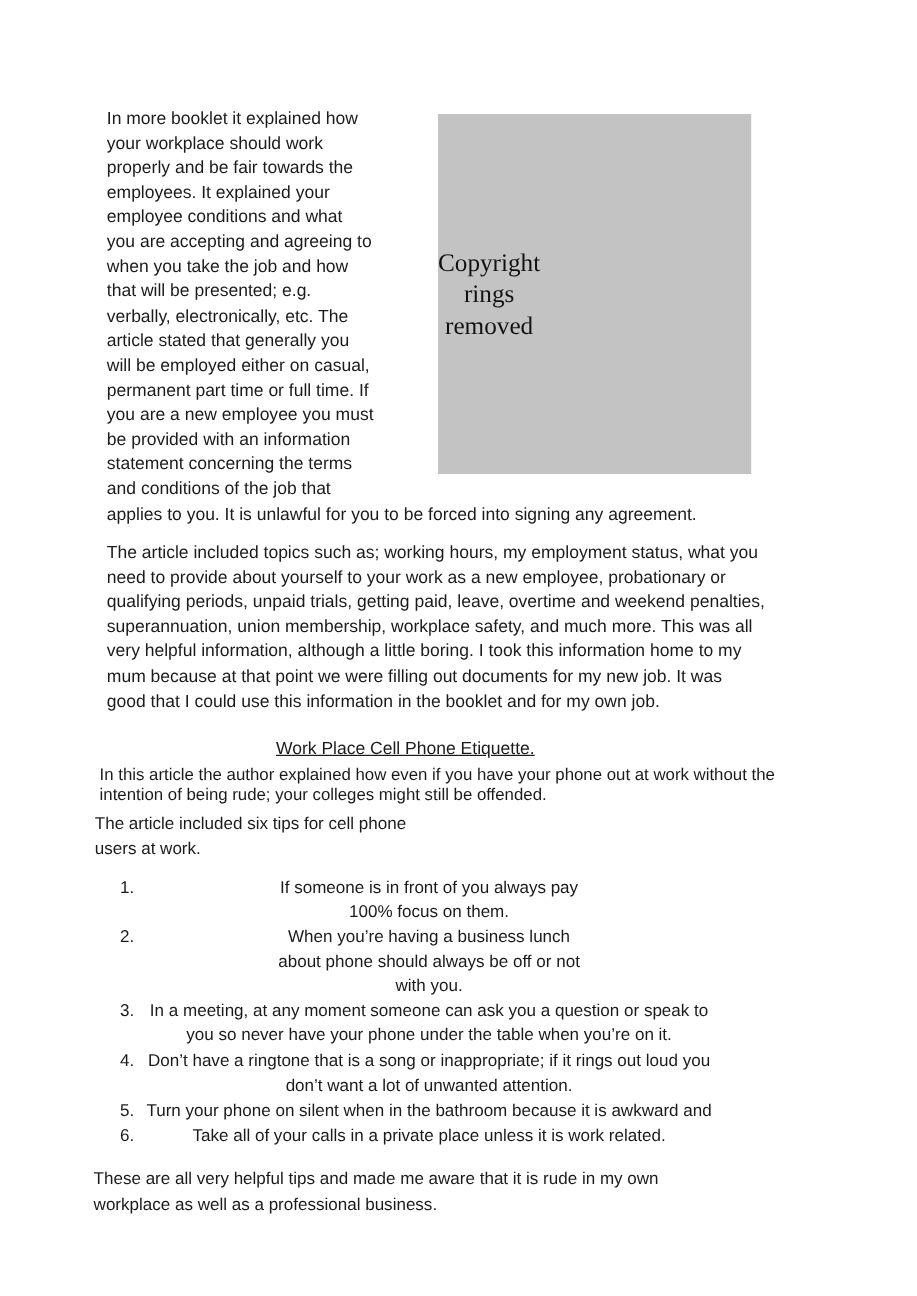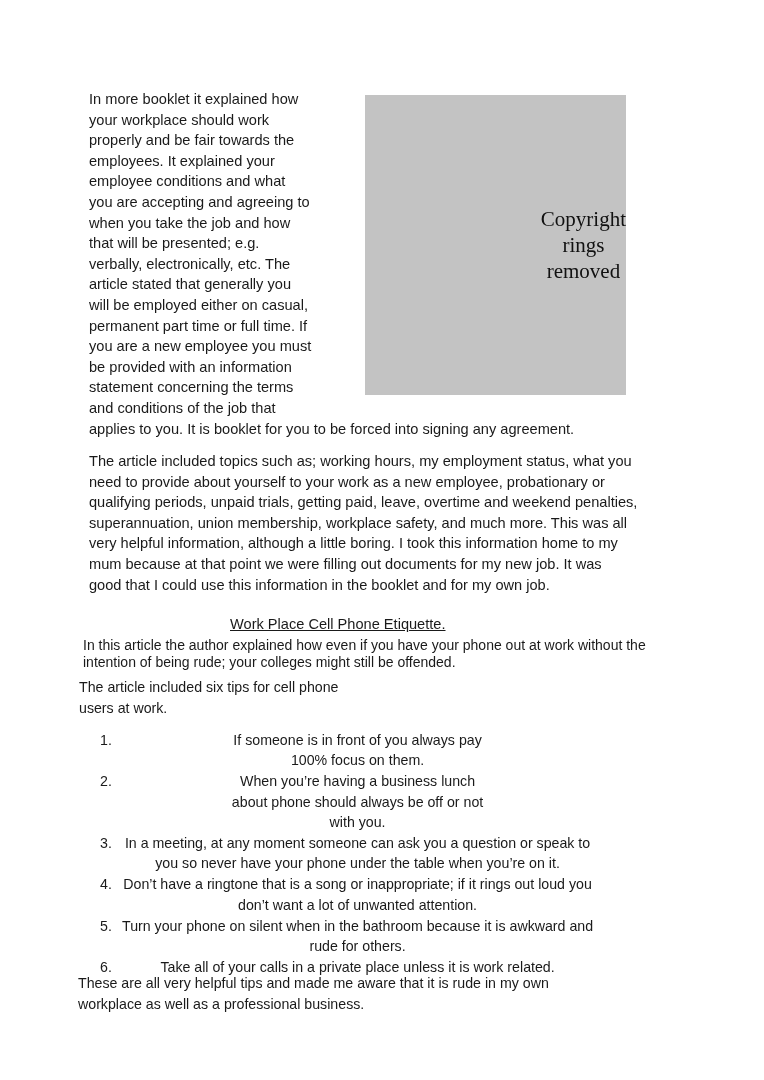--- a/index.html
+++ b/index.html
@@ -4,21 +4,21 @@
   <style>
     html, body { margin: 0; padding: 0; background: #ffffff; }
     body {
       width: 764px; height: 1080px; position: relative; overflow: hidden;
       font-family: "Liberation Sans", sans-serif; color: #1a1a1a;
     }
     .page { position: absolute; left: 0; top: 0; width: 764px; height: 1080px; }
     .img-box {
       position: absolute; left: 365px; top: 95px; width: 261px; height: 300px;
       background: #c3c3c3;
-      display: flex; align-items: center; justify-content: flex-end;
+      display: flex; align-items: center; justify-content: flex-start;
     }
     .img-box .cap {
       font-family: "Liberation Serif", serif; font-size: 21px; line-height: 26px;
       text-align: center; color: #111;
     }
     .para-left { position: absolute; left: 89px; top: 89px; width: 270px; font-size: 14.6px; line-height: 20.6px; }
     .para-left .l { display: block; white-space: nowrap; }
     .para2 { position: absolute; left: 89px; top: 451px; font-size: 14.6px; line-height: 20.6px; }
     .para2 .l { display: block; white-space: nowrap; }
     .heading {
@@ -59,21 +59,21 @@
     <span class="l">when you take the job and how</span>
     <span class="l">that will be presented; e.g.</span>
     <span class="l">verbally, electronically, etc. The</span>
     <span class="l">article stated that generally you</span>
     <span class="l">will be employed either on casual,</span>
     <span class="l">permanent part time or full time. If</span>
     <span class="l">you are a new employee you must</span>
     <span class="l">be provided with an information</span>
     <span class="l">statement concerning the terms</span>
     <span class="l">and conditions of the job that</span>
-    <span class="l">applies to you. It is booklet for you to be forced into signing any agreement.</span>
+    <span class="l">applies to you. It is unlawful for you to be forced into signing any agreement.</span>
   </div>
 
   <div class="para2">
     <span class="l">The article included topics such as; working hours, my employment status, what you</span>
     <span class="l">need to provide about yourself to your work as a new employee, probationary or</span>
     <span class="l">qualifying periods, unpaid trials, getting paid, leave, overtime and weekend penalties,</span>
     <span class="l">superannuation, union membership, workplace safety, and much more. This was all</span>
     <span class="l">very helpful information, although a little boring. I took this information home to my</span>
     <span class="l">mum because at that point we were filling out documents for my new job. It was</span>
     <span class="l">good that I could use this information in the booklet and for my own job.</span>
@@ -109,21 +109,20 @@
       <span class="l">you so never have your phone under the table when you’re on it.</span>
     </li>
     <li>
       <span class="num">4.</span>
       <span class="l">Don’t have a ringtone that is a song or inappropriate; if it rings out loud you</span>
       <span class="l">don’t want a lot of unwanted attention.</span>
     </li>
     <li>
       <span class="num">5.</span>
       <span class="l">Turn your phone on silent when in the bathroom because it is awkward and</span>
-      <span class="l">rude for others.</span>
     </li>
     <li>
       <span class="num">6.</span>
       <span class="l">Take all of your calls in a private place unless it is work related.</span>
     </li>
   </ol>
 
   <div class="closing">
     <span class="l">These are all very helpful tips and made me aware that it is rude in my own</span>
     <span class="l">workplace as well as a professional business.</span>

